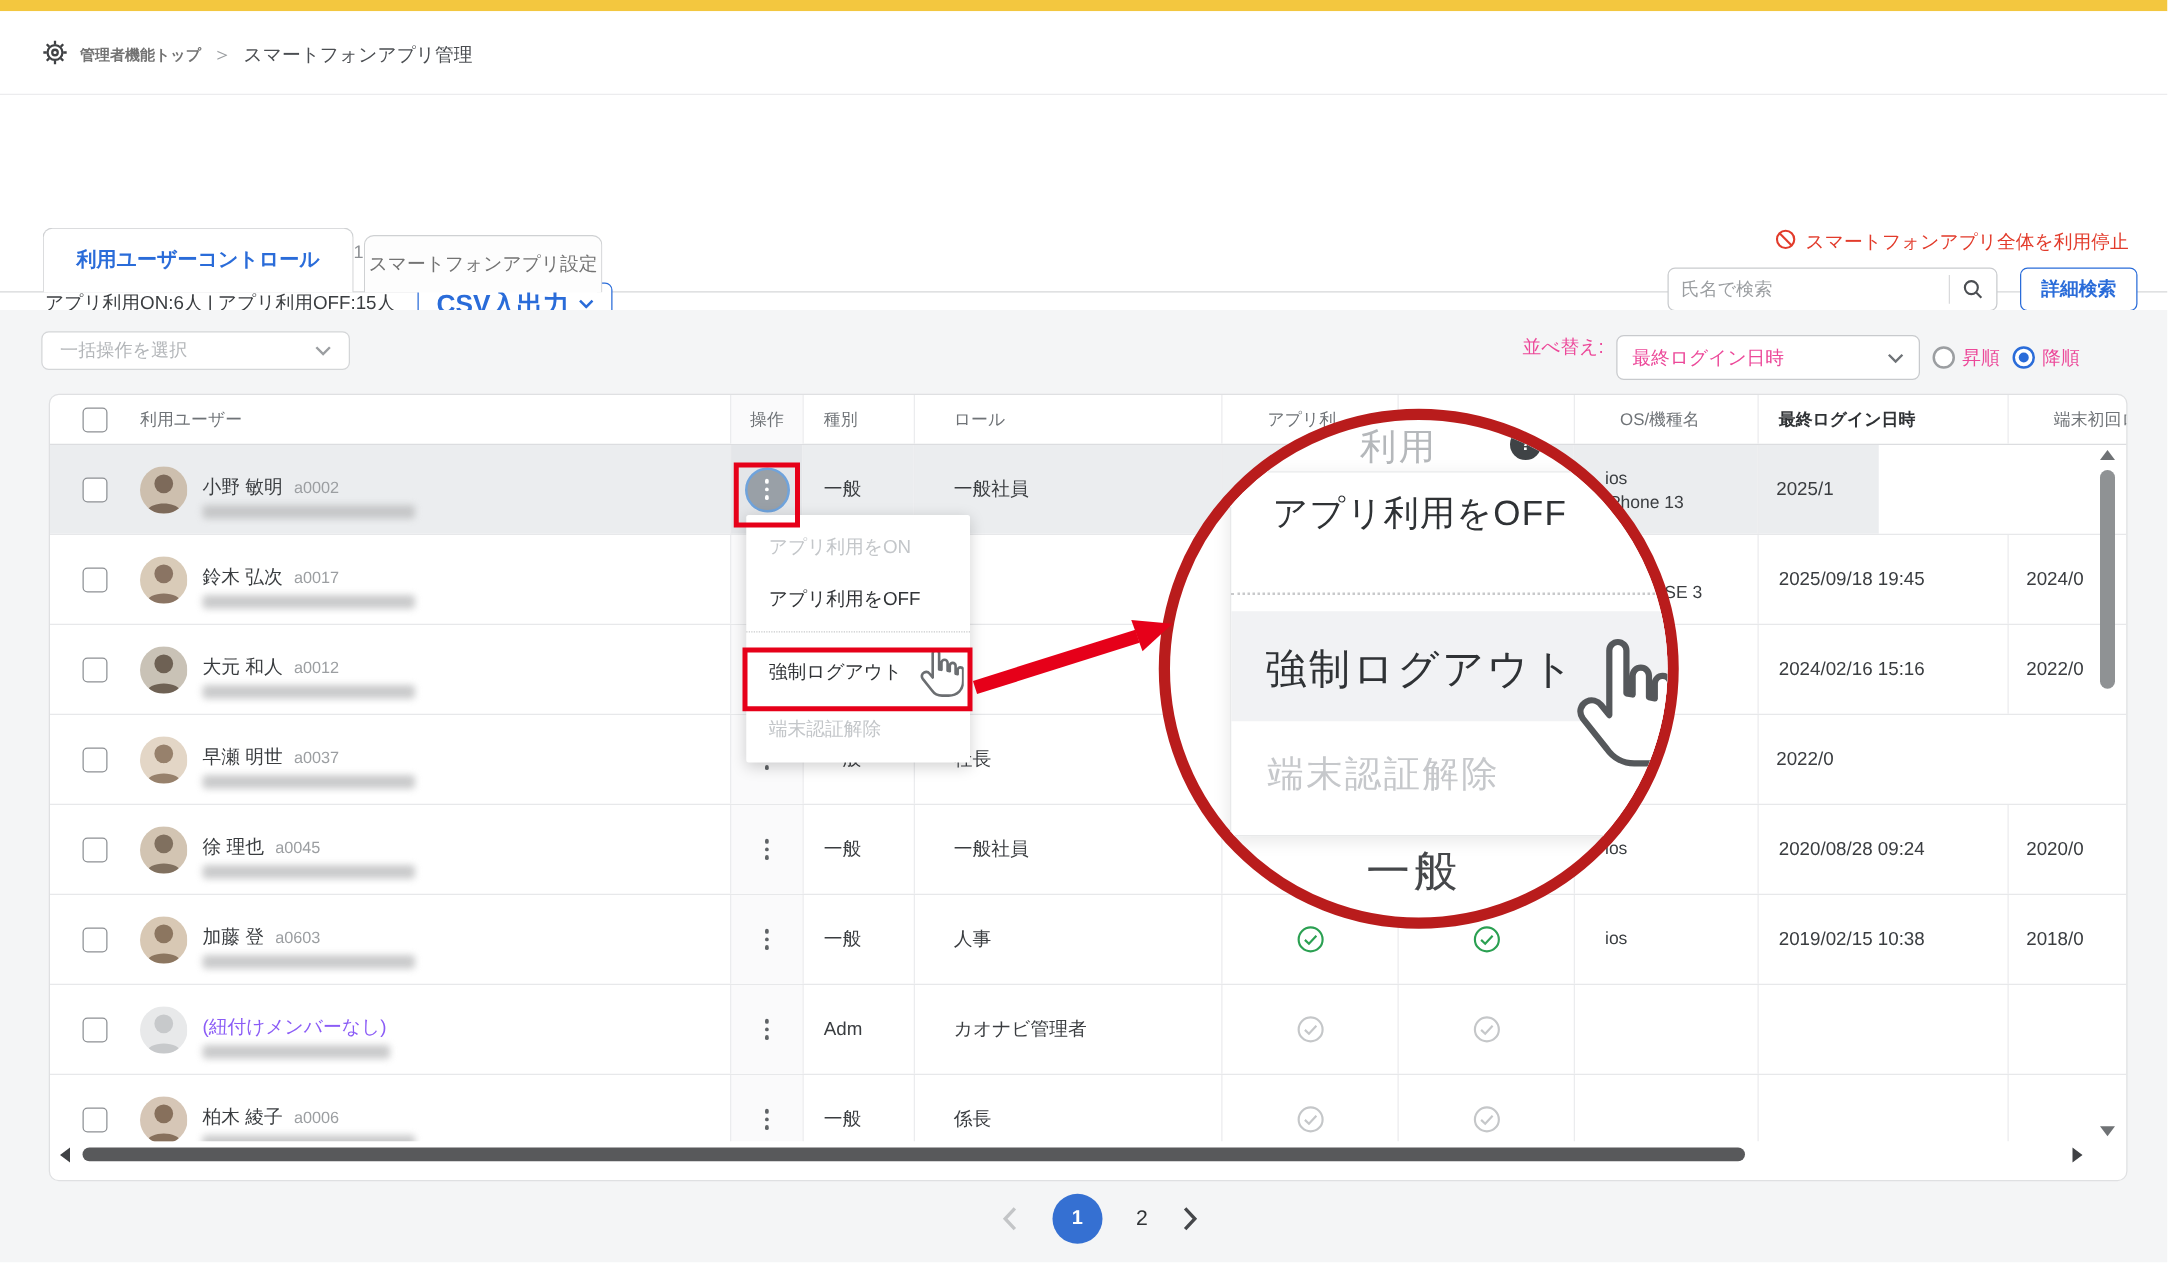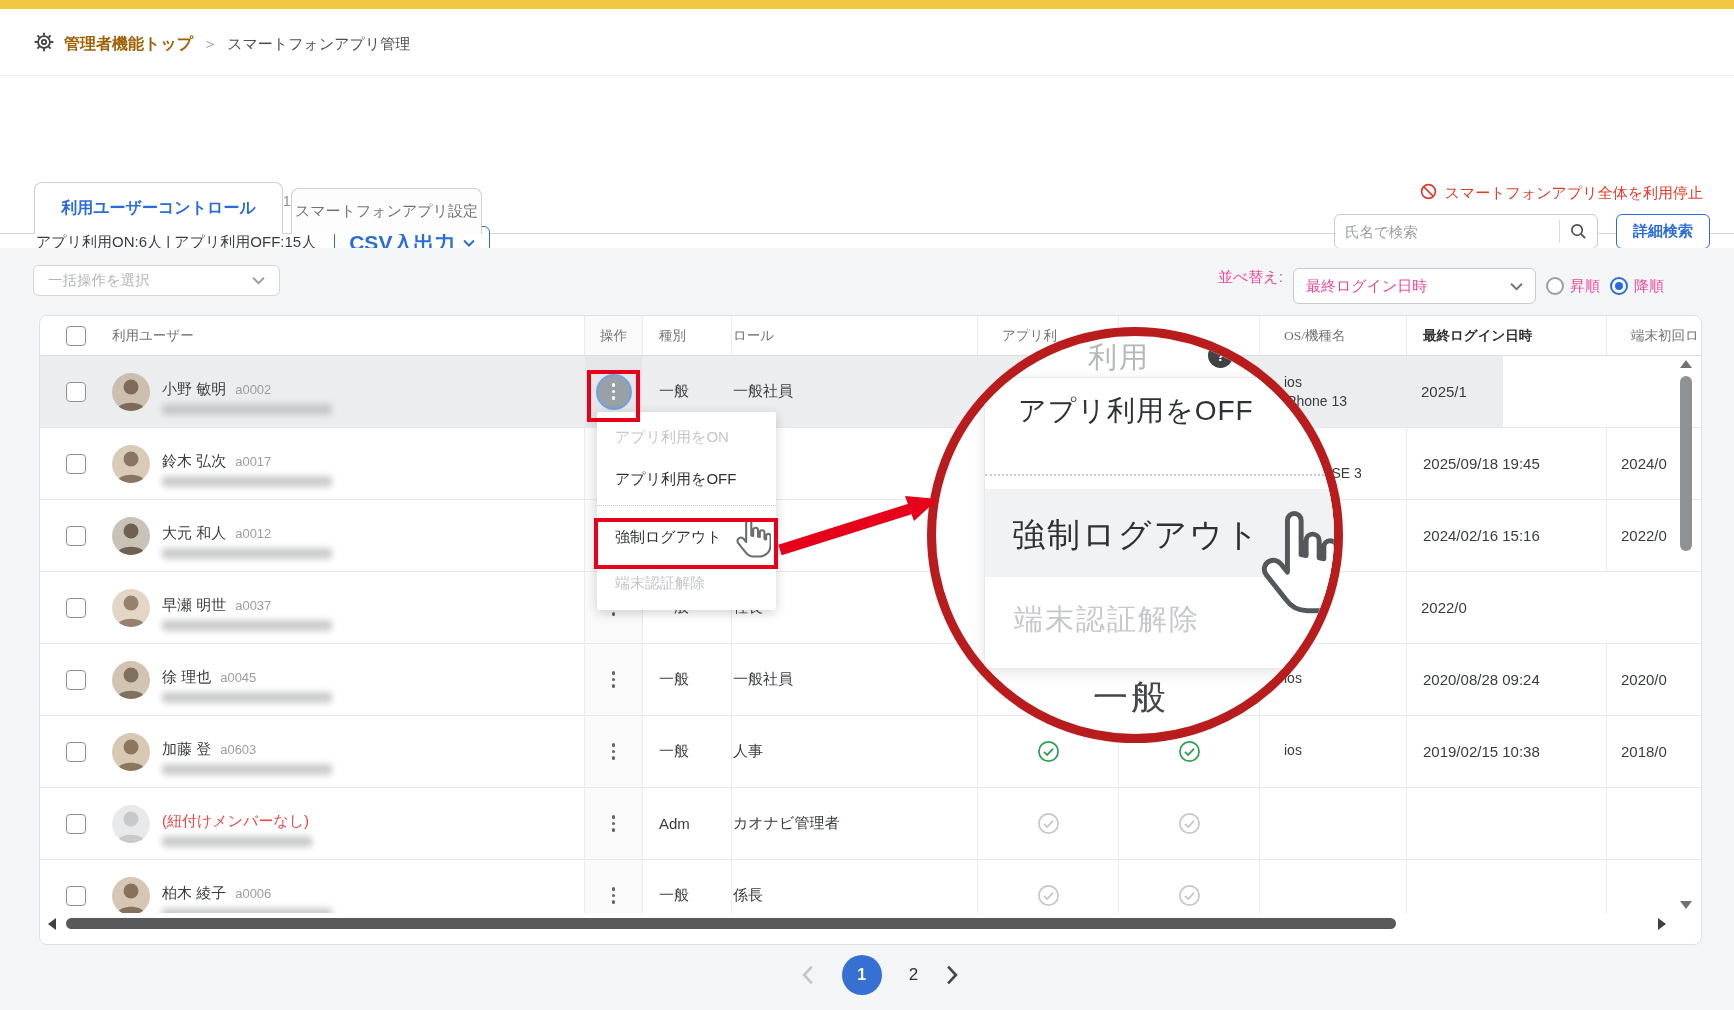--- a/index.html
+++ b/index.html
@@ -2,21 +2,21 @@
 <html><head>
 <meta charset="utf-8">
 <style>
   * { margin:0; padding:0; box-sizing:border-box; }
   html,body { width:1734px; height:1010px; }
   body { font-family:"Liberation Sans","DejaVu Sans",sans-serif; background:#fff; position:relative; overflow:hidden; color:#3a3d40; }
   #topbar { position:absolute; left:0; top:0; width:1734px; height:9px; background:#F3C73F; }
   
   #header { position:absolute; left:0; top:9px; width:1734px; height:67px; background:#fff; border-bottom:1px solid #ececee; }
   #breadcrumb { position:absolute; left:33px; top:22px; display:flex; align-items:center; gap:9px; }
-  #breadcrumb .bc-title { font-size:16px; font-weight:bold; color:#a16207; }
+  #breadcrumb .bc-title { font-size:12px; font-weight:bold; color:#737373; }
   #breadcrumb .bc-sep { color:#9b9ea1; font-size:16px; }
   #breadcrumb .bc-cur { font-size:15px; color:#4b4e52; }
   
   #tabzone { position:absolute; left:0; top:77px; width:1734px; height:80px; background:#fff; }
   #tabline { position:absolute; left:0; top:156px; width:1734px; height:1px; background:#d6d7d9; }
   .tab { position:absolute; display:flex; align-items:center; justify-content:center; background:#fff; border:1px solid #cfd1d3; border-bottom:none; border-radius:8px 8px 0 0; z-index:2; }
   #tab-active { left:34px; top:105px; width:249px; height:52px; font-size:16px; font-weight:bold; color:#2A6CD9; }
   #tab-inactive { left:291px; top:111px; width:191px; height:46px; font-size:15px; color:#737373; background:#fdfdfd; }
   #stoplink { position:absolute; right:31px; top:106px; display:flex; align-items:center; gap:7px; color:#E23B2B; font-size:15px; cursor:pointer; }
   
@@ -39,25 +39,25 @@
   #sortselect { width:243px; height:36px; background:#fff; border:1px solid #c8cacd; border-radius:6px; display:flex; align-items:center; justify-content:space-between; padding:0 12px; font-size:15px; cursor:pointer; }
   .radio { display:flex; align-items:center; gap:6px; cursor:pointer; }
   .radio .rdot { width:18px; height:18px; border-radius:50%; border:2px solid #9b9ea1; background:#fff; }
   .radio.sel .rdot { border-color:#2A6CD9; position:relative; }
   .radio.sel .rdot::after { content:""; position:absolute; left:3px; top:3px; width:8px; height:8px; border-radius:50%; background:#2A6CD9; }
   
   #card { position:absolute; left:39px; top:315px; width:1663px; height:630px; background:#fff; border:1px solid #dfe0e2; border-radius:8px; overflow:hidden; }
   .tr { display:flex; width:1663px; }
   .cell { flex:none; display:flex; align-items:center; overflow:hidden; white-space:nowrap; }
   .c1{width:72px; justify-content:center;} .c2{width:472px;} .c3{width:58px; justify-content:center; background:#fafafb;}
-  .c4{width:89px; padding-left:16px;} .c5{width:246px; padding-left:1px;} .c6{width:141px; justify-content:center;}
+  .c4{width:89px; padding-left:16px;} .c5{width:246px; padding-left:31px;} .c6{width:141px; justify-content:center;}
   .c7{width:141px; justify-content:center;} .c8{width:147px; padding-left:24px;} .c9{width:200px; padding-left:16px;} .c10{width:97px; padding-left:14px;}
   .c3,.c4,.c5,.c6,.c7,.c8,.c9,.c10 { border-left:1px solid #ebecee; }
   #thead { height:40px; border-bottom:1px solid #dcdde0; font-size:13.5px; color:#6f7377; }
-  #thead .c6,#thead .c8,#thead .c10 { justify-content:flex-start; padding-left:24px;font-family:Liberation Serif, serif; }
+  #thead .c6,#thead .c8,#thead .c10 { justify-content:flex-start; padding-left:36px; }
   #thead .c9 { font-weight:bold; color:#2f3235; }
   #trows { height:557px; overflow:hidden; position:relative; }
   .trow { height:72px; border-bottom:1px solid #e7e8ea; font-size:15px; }
   .trow.hl .cell { background:#ebedef; }
   .trow.hl .c3 { background:#e4e6e9; }
   .cb { width:20px; height:20px; border:1.5px solid #8d9094; border-radius:4px; background:#fff; display:block; }
   .avatar { width:38px; height:38px; border-radius:50%; overflow:hidden; flex:none; margin-right:12px; }
   .uinfo { display:flex; flex-direction:column; gap:5px;margin-top:12px; }
   .nameline { display:flex; align-items:baseline; gap:9px; }
   .uname { font-size:15px; color:#3a3d40; }
@@ -469,21 +469,21 @@
             <span class="cb"></span>
           </div>
         <div class="cell c2">
           <span class="avatar"><svg width="38" height="38" viewBox="0 0 38 38">
                 <rect width="38" height="38" fill="#e8e9ea"></rect>
                 <circle cx="19" cy="14" r="7.5" fill="#c7c9cb"></circle>
                 <path d="M5 38 C5 27 33 27 33 38 Z" fill="#c7c9cb"></path>
               </svg></span>
           <div class="uinfo">
               <div class="nameline">
-                <span class="uname" style="color:#ef4444">(紐付けメンバーなし)</span>
+                <span class="uname" style="color:#8b5cf6">(紐付けメンバーなし)</span>
                 <span class="uid"></span>
               </div>
               <div class="blurbar" style="width:150px"></div>
             </div>
         </div>
         <div class="cell c3">
             <span class="kebab">
               <i></i>
               <i></i>
               <i></i>

